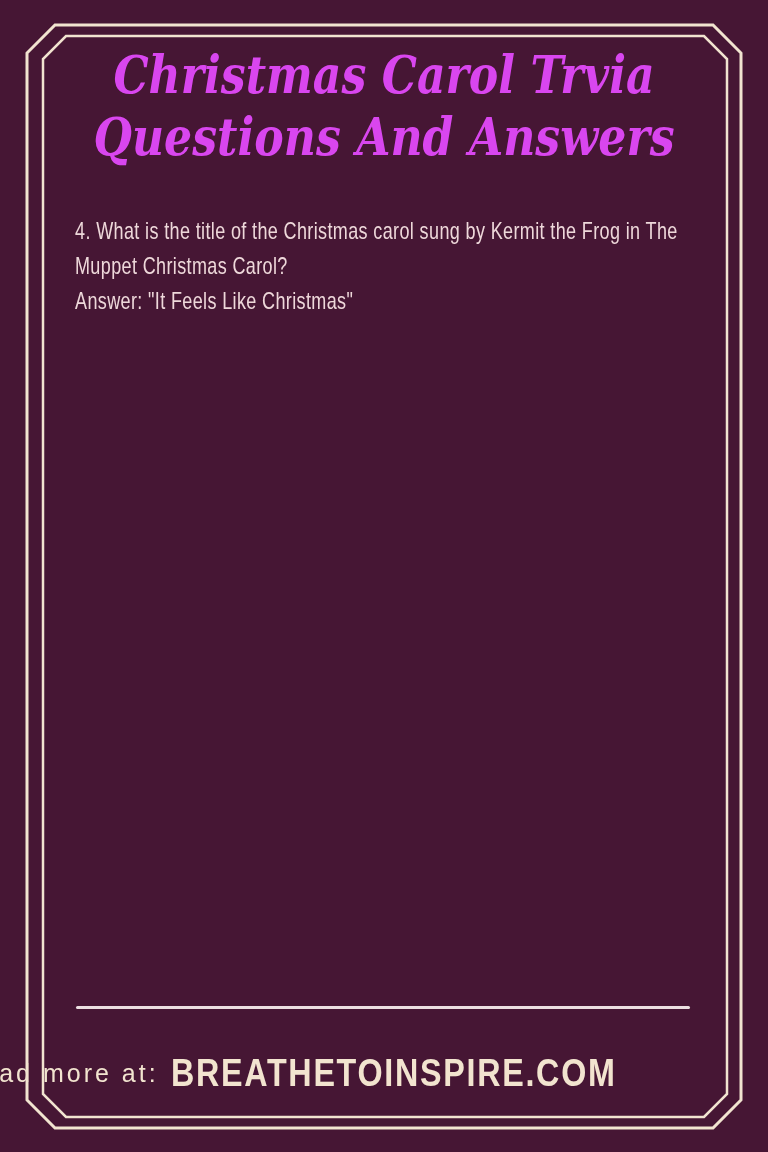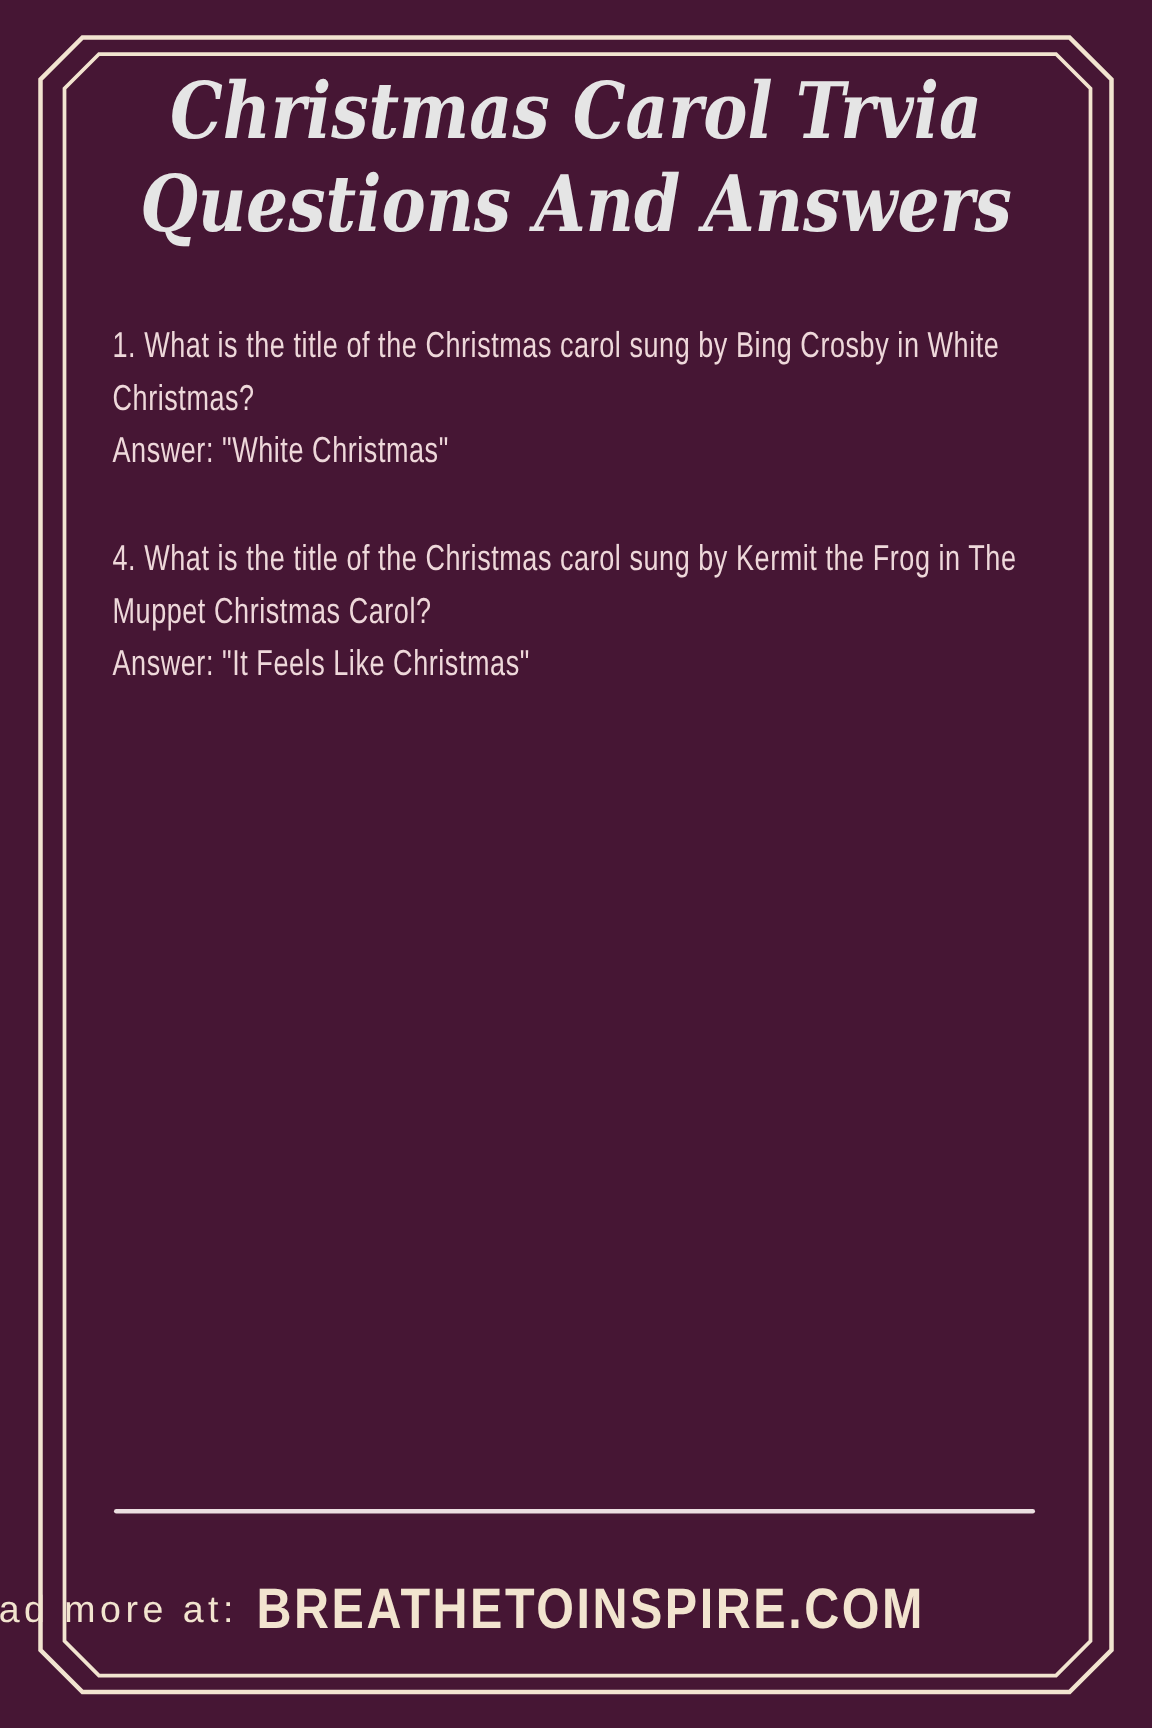--- a/index.html
+++ b/index.html
@@ -29,21 +29,21 @@
     top: 44px;
     left: 0;
     width: 768px;
     margin: 0;
     text-align: center;
     font-family: "DejaVu Serif", serif;
     font-style: italic;
     font-weight: bold;
     font-size: 52px;
     line-height: 62px;
-    color: #e5e5e5;
+    color: #d946ef;
   }
   .title .tline {
     display: block;
     white-space: nowrap;
     transform: scaleX(0.85);
     transform-origin: 50% 50%;
   }
   .questions {
     position: absolute;
     top: 213px;
@@ -107,25 +107,20 @@
     <path d="M66,36 H704 L727,59 V1094 L704,1117 H66 L43,1094 V59 Z" fill="none" stroke="#f2e4d0" stroke-width="2.5"></path>
   </svg>
 
   <h1 class="title">
     <span class="tline">Christmas Carol Trvia</span>
     <span class="tline">Questions And Answers</span>
   </h1>
 
   <div class="questions">
 
-    <div class="q-block">
-      <div class="q-line">1. What is the title of the Christmas carol sung by Bing Crosby in White</div>
-      <div class="q-line">Christmas?</div>
-      <div class="q-line">Answer: "White Christmas"</div>
-    </div>
 
 
 
     <div class="q-block">
       <div class="q-line">4. What is the title of the Christmas carol sung by Kermit the Frog in The</div>
       <div class="q-line">Muppet Christmas Carol?</div>
       <div class="q-line">Answer: "It Feels Like Christmas"</div>
     </div>
 
 

